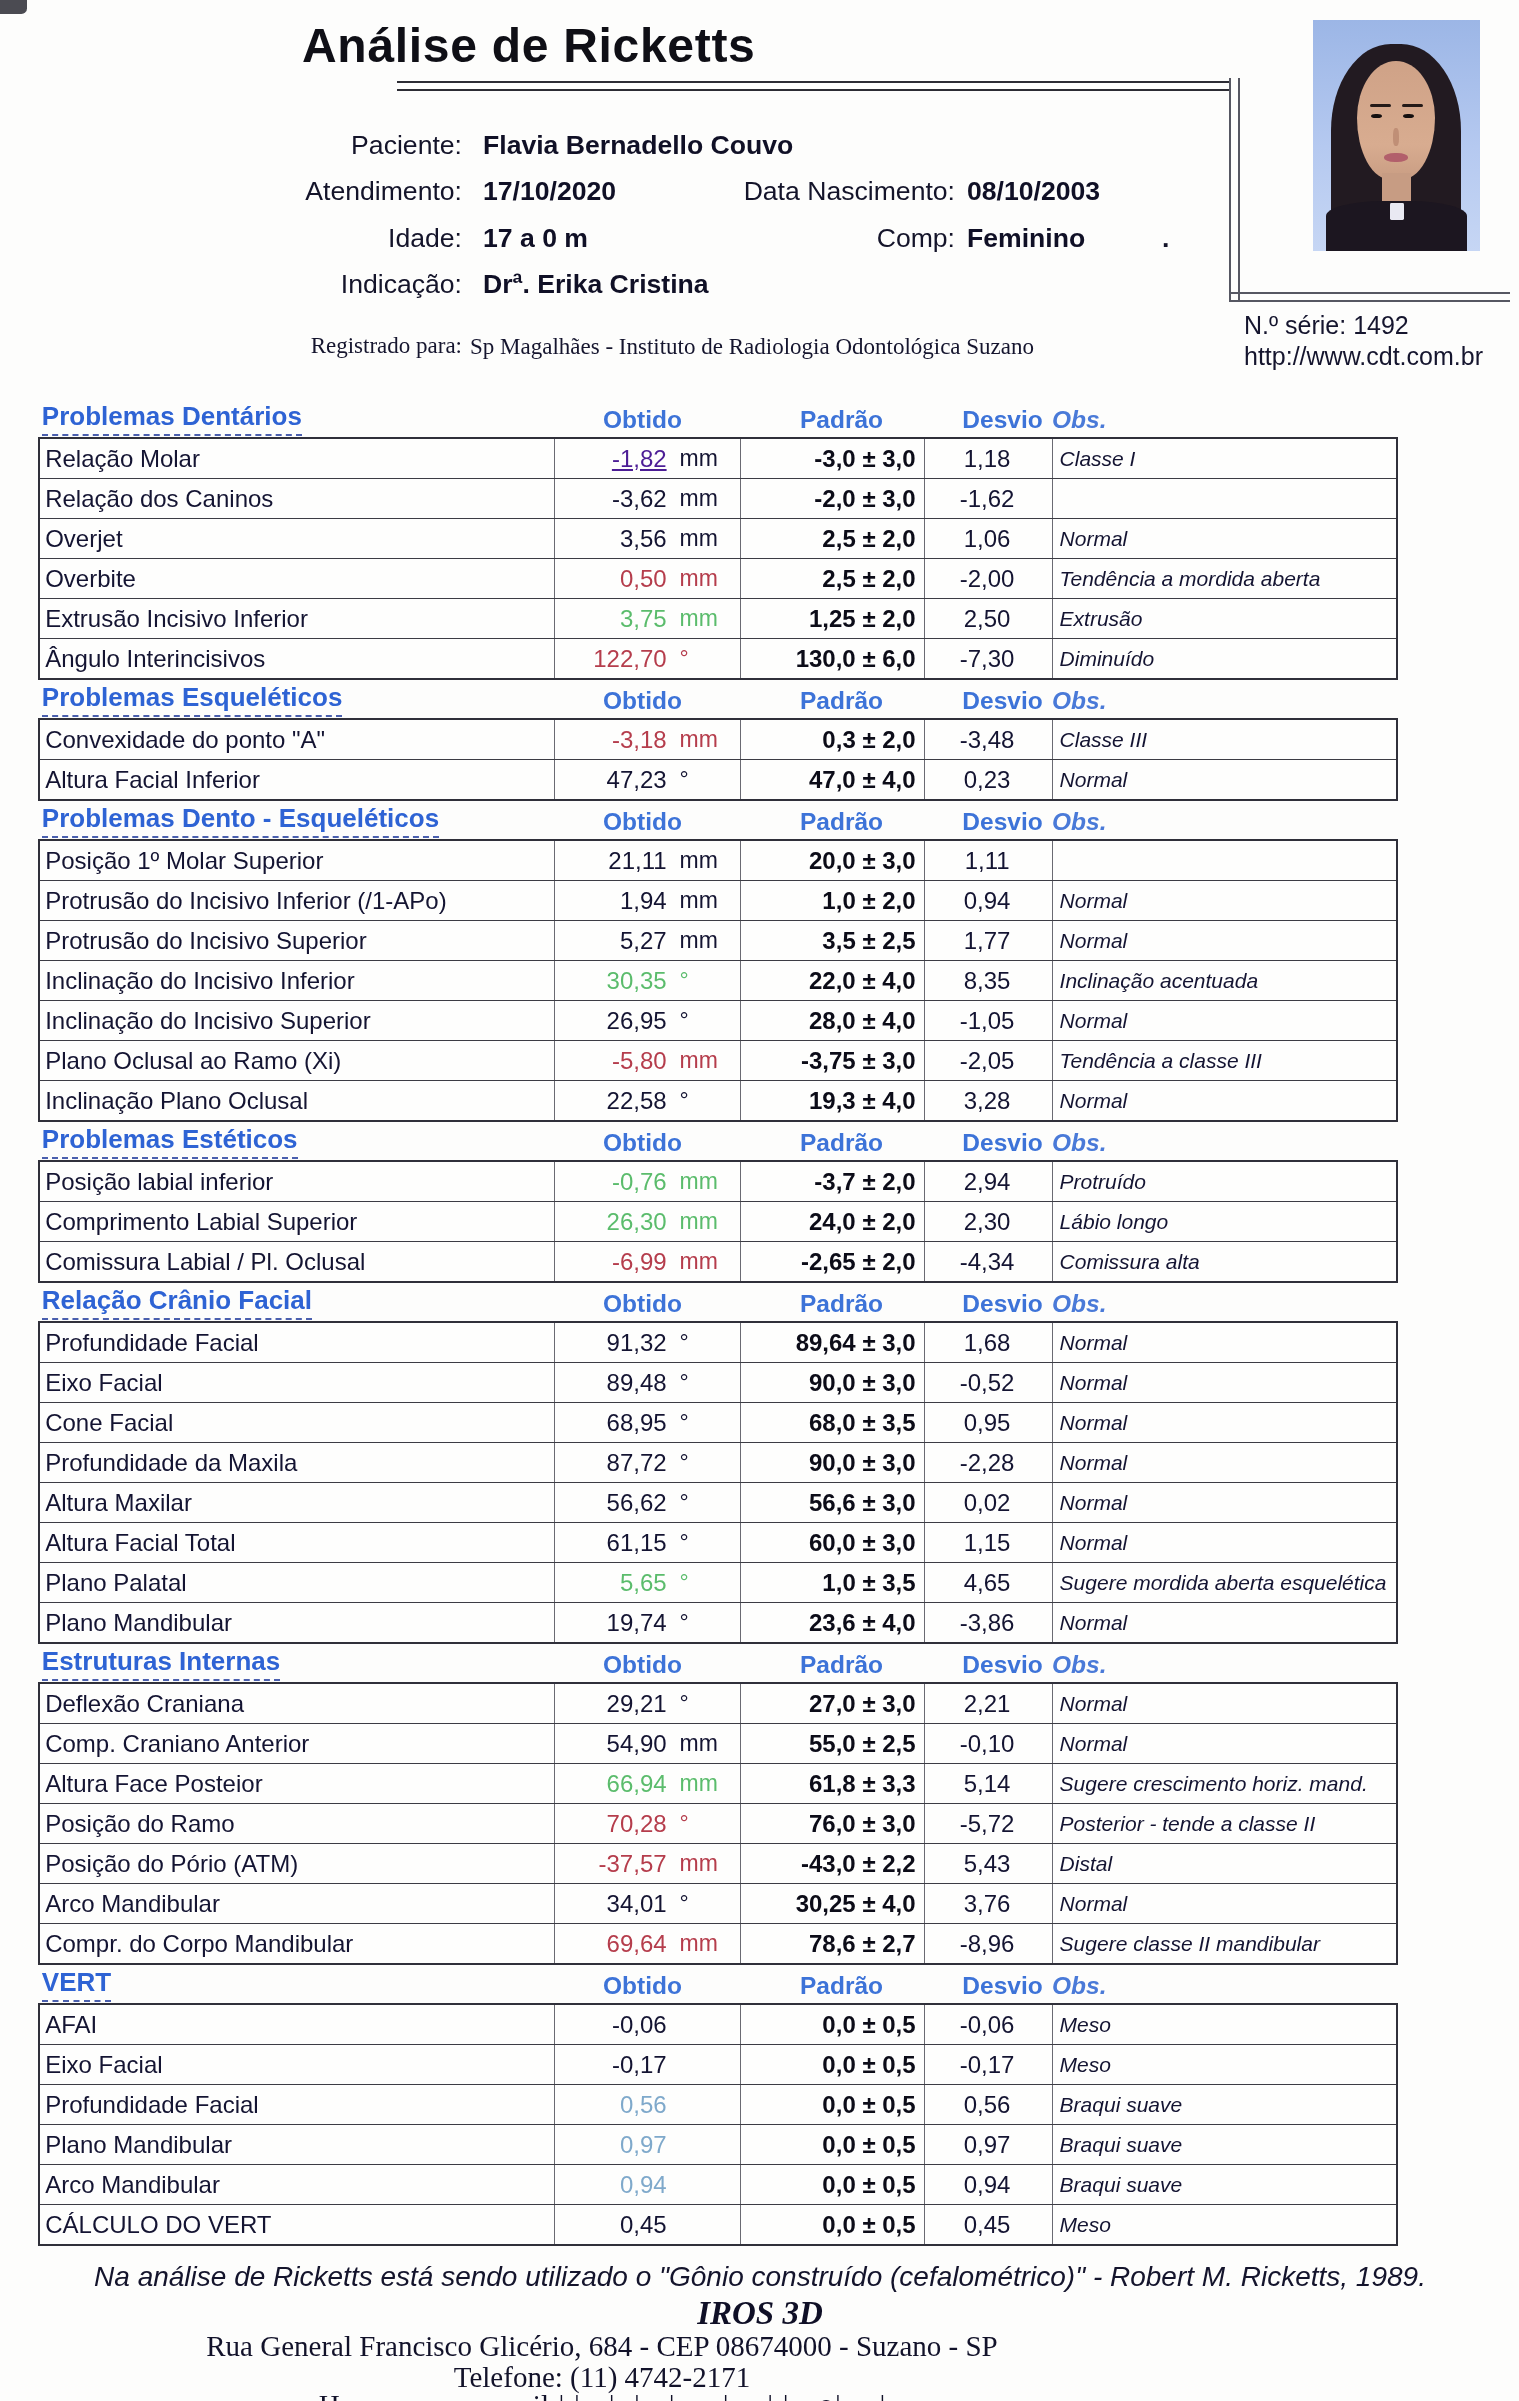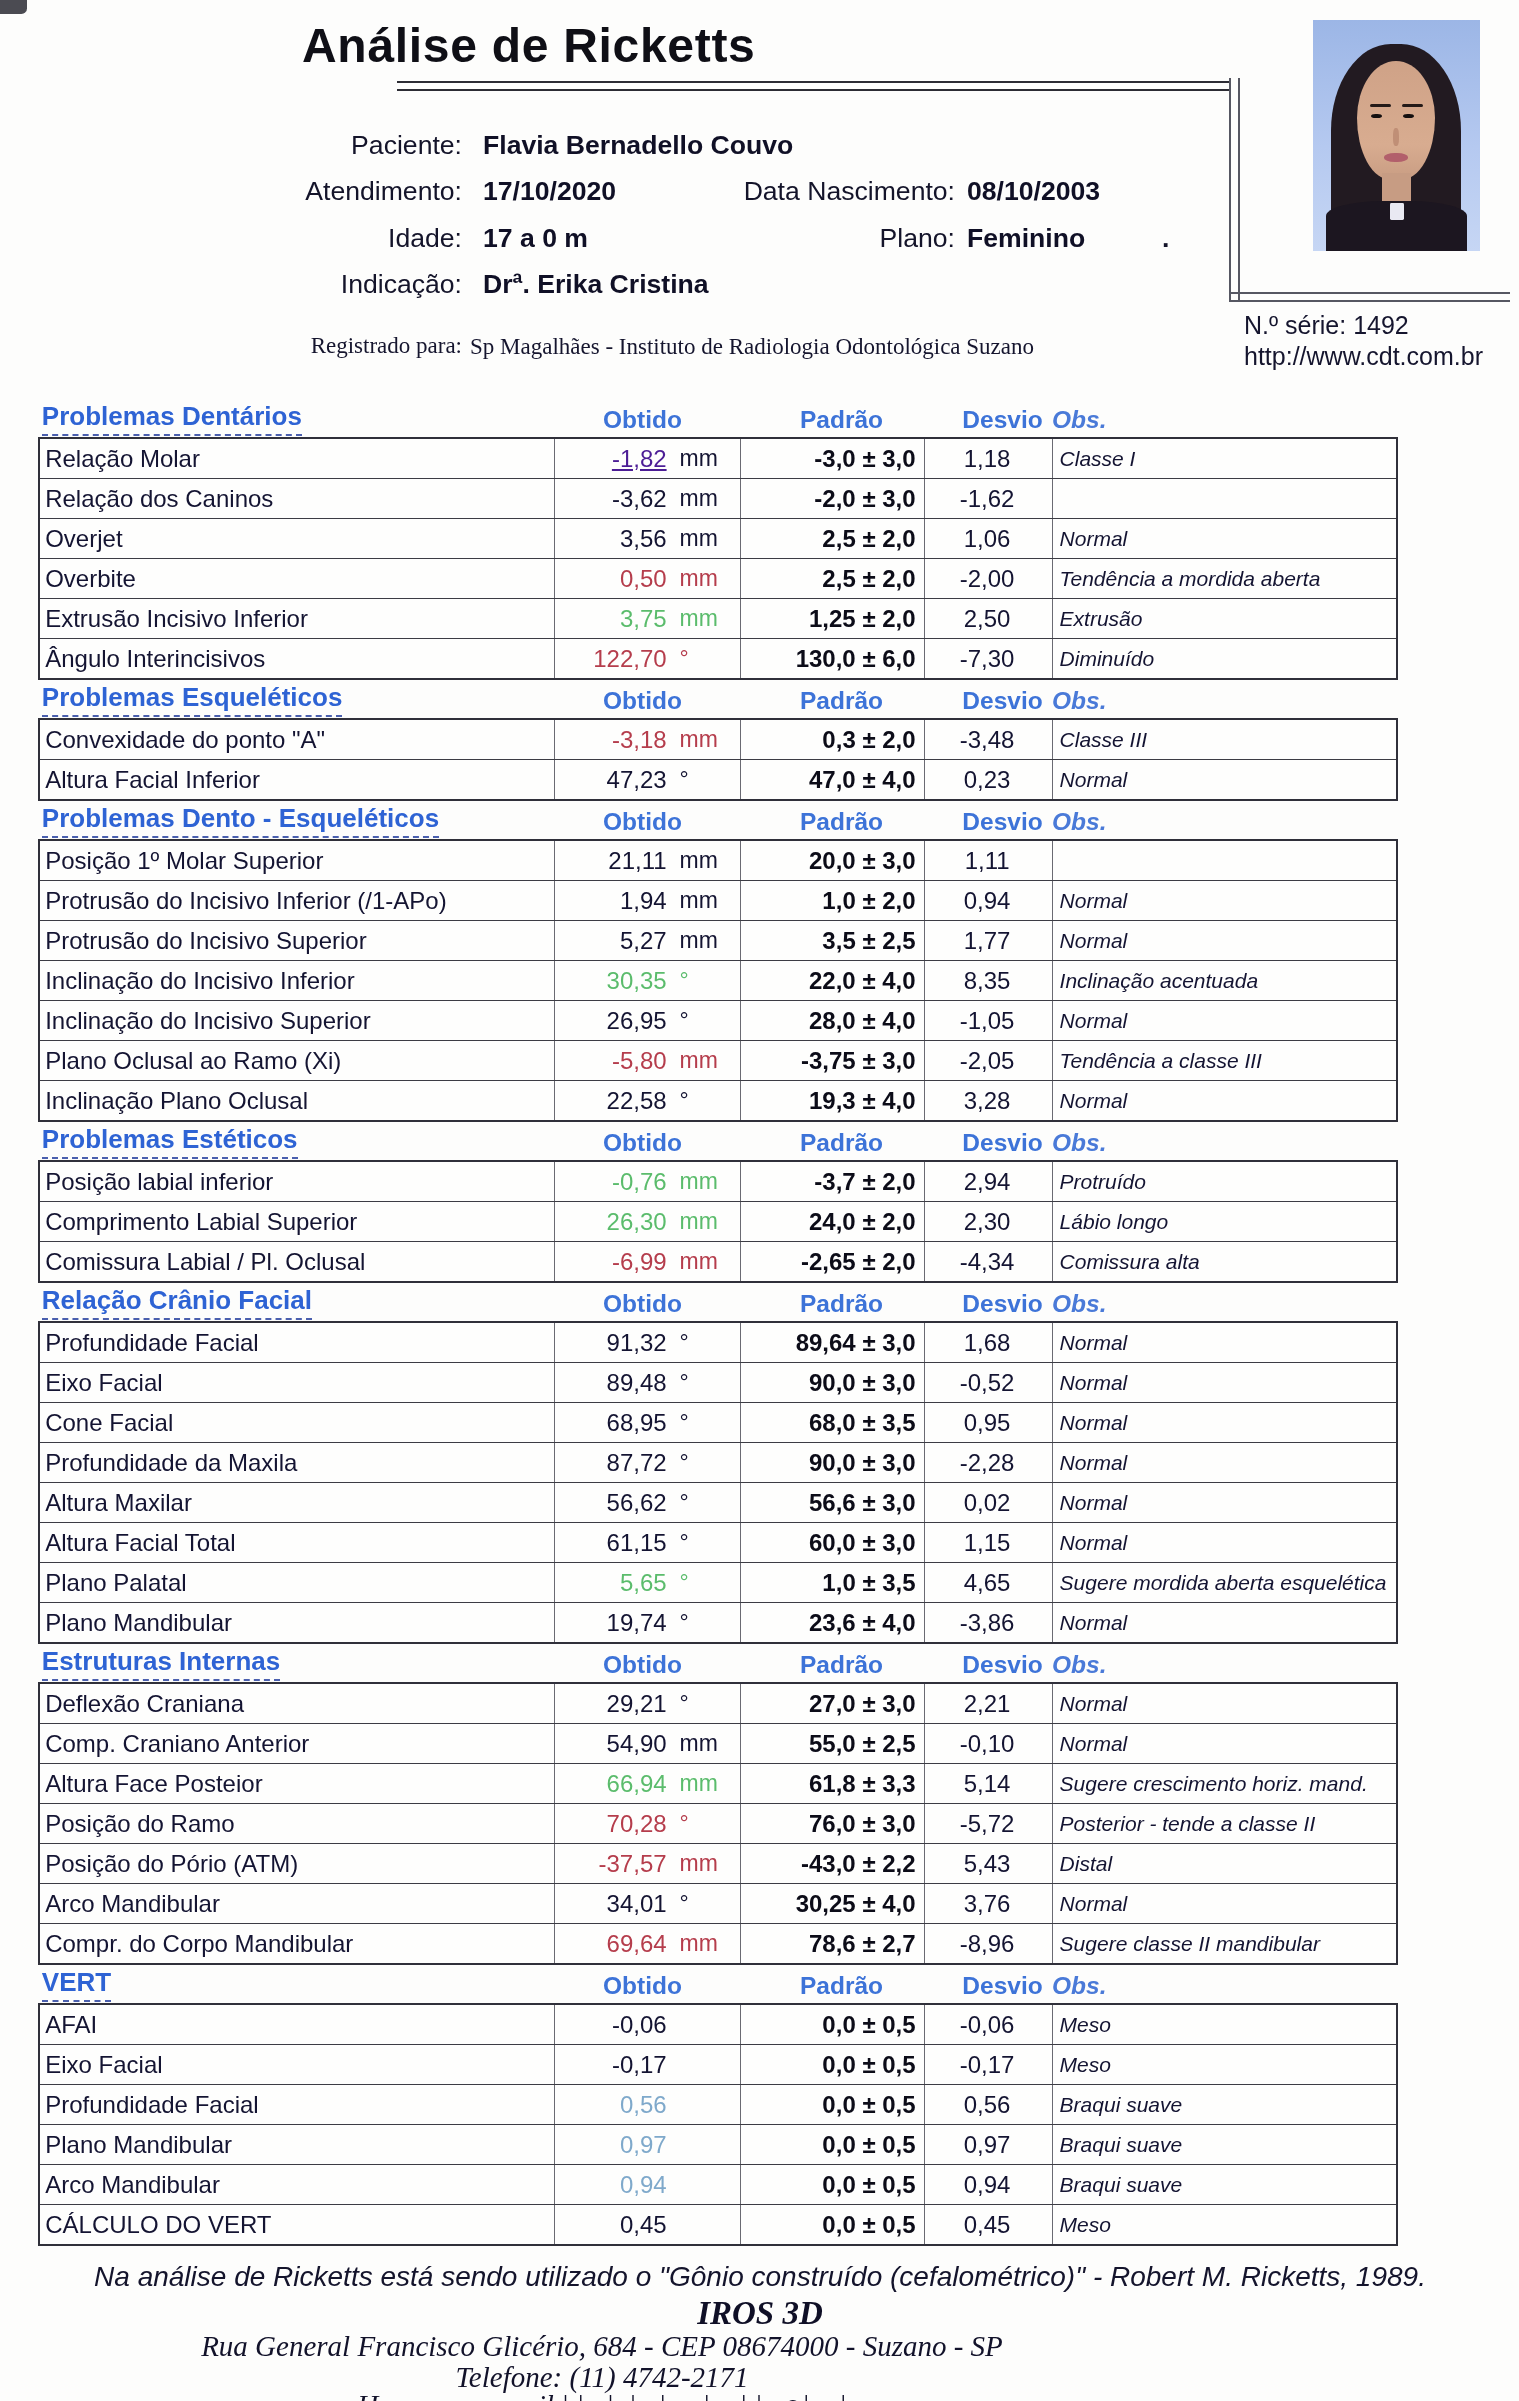--- a/index.html
+++ b/index.html
@@ -71,21 +71,21 @@
   .c-unit{left:640px;width:60px;font-size:23px;}
   .c-padrao{left:701px;width:175px;text-align:right;font-size:24px;font-weight:bold;color:#0c0c18;}
   .c-desvio{left:884px;width:127px;text-align:center;font-size:24px;color:#141432;}
   .c-obs{left:1020px;font-size:21px;font-style:italic;color:#141432;}
   
   .foot-note{left:0;top:2261px;width:1520px;text-align:center;font-size:28px;font-style:italic;
              font-weight:500;color:#14142c;}
   .foot-iros{left:0;top:2295px;width:1520px;text-align:center;
              font-family:"Liberation Serif",serif;font-size:33px;font-weight:bold;font-style:italic;color:#0f0f26;}
   .foot-serif{left:0;width:1204px;text-align:center;font-family:"Liberation Serif",serif;
-              font-size:29px;font-style:italic;color:#12122a;}
+              font-size:29px;color:#12122a;}
   .foot-cut{top:2389px;}
 </style>
 </head>
 <body>
 
 <div class="page">
 
   <div class="abs corner-smudge"></div>
 
 
@@ -112,21 +112,21 @@
   <div class="abs flabel ralign" style="left:140px;top:130px;width:322px;">Paciente:</div>
   <div class="abs fvalue" style="left:483px;top:130px;">Flavia Bernadello Couvo</div>
 
   <div class="abs flabel ralign" style="left:140px;top:176px;width:322px;">Atendimento:</div>
   <div class="abs fvalue" style="left:483px;top:176px;">17/10/2020</div>
   <div class="abs flabel ralign" style="left:700px;top:176px;width:255px;">Data Nascimento:</div>
   <div class="abs fvalue" style="left:967px;top:176px;">08/10/2003</div>
 
   <div class="abs flabel ralign" style="left:140px;top:223px;width:322px;">Idade:</div>
   <div class="abs fvalue" style="left:483px;top:223px;">17 a 0 m</div>
-  <div class="abs flabel ralign" style="left:700px;top:223px;width:255px;">Plano:</div>
+  <div class="abs flabel ralign" style="left:700px;top:223px;width:255px;">Comp:</div>
   <div class="abs fvalue" style="left:967px;top:223px;">Feminino</div>
   <div class="abs flabel" style="left:1162px;top:223px;font-weight:bold;">.</div>
 
   <div class="abs flabel ralign" style="left:140px;top:269px;width:322px;">Indicação:</div>
   <div class="abs fvalue" style="left:483px;top:269px;">Drª. Erika Cristina</div>
 
   <div class="abs reg-line ralign" style="left:168px;top:333px;width:294px;">Registrado para:</div>
   <div class="abs reg-line" style="left:470px;top:334px;font-weight:500;">Sp Magalhães - Instituto de Radiologia Odontológica Suzano</div>
 
   <div class="abs serie" style="left:1244px;top:311px;">N.º série: 1492</div>

